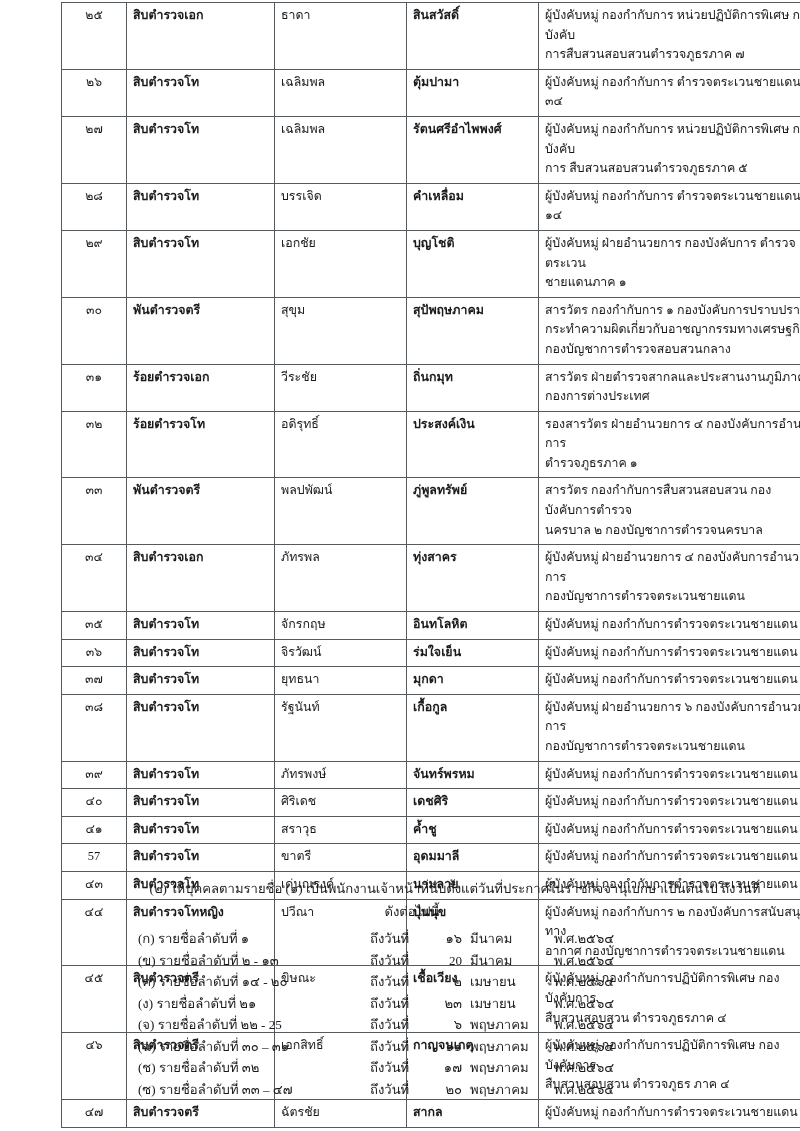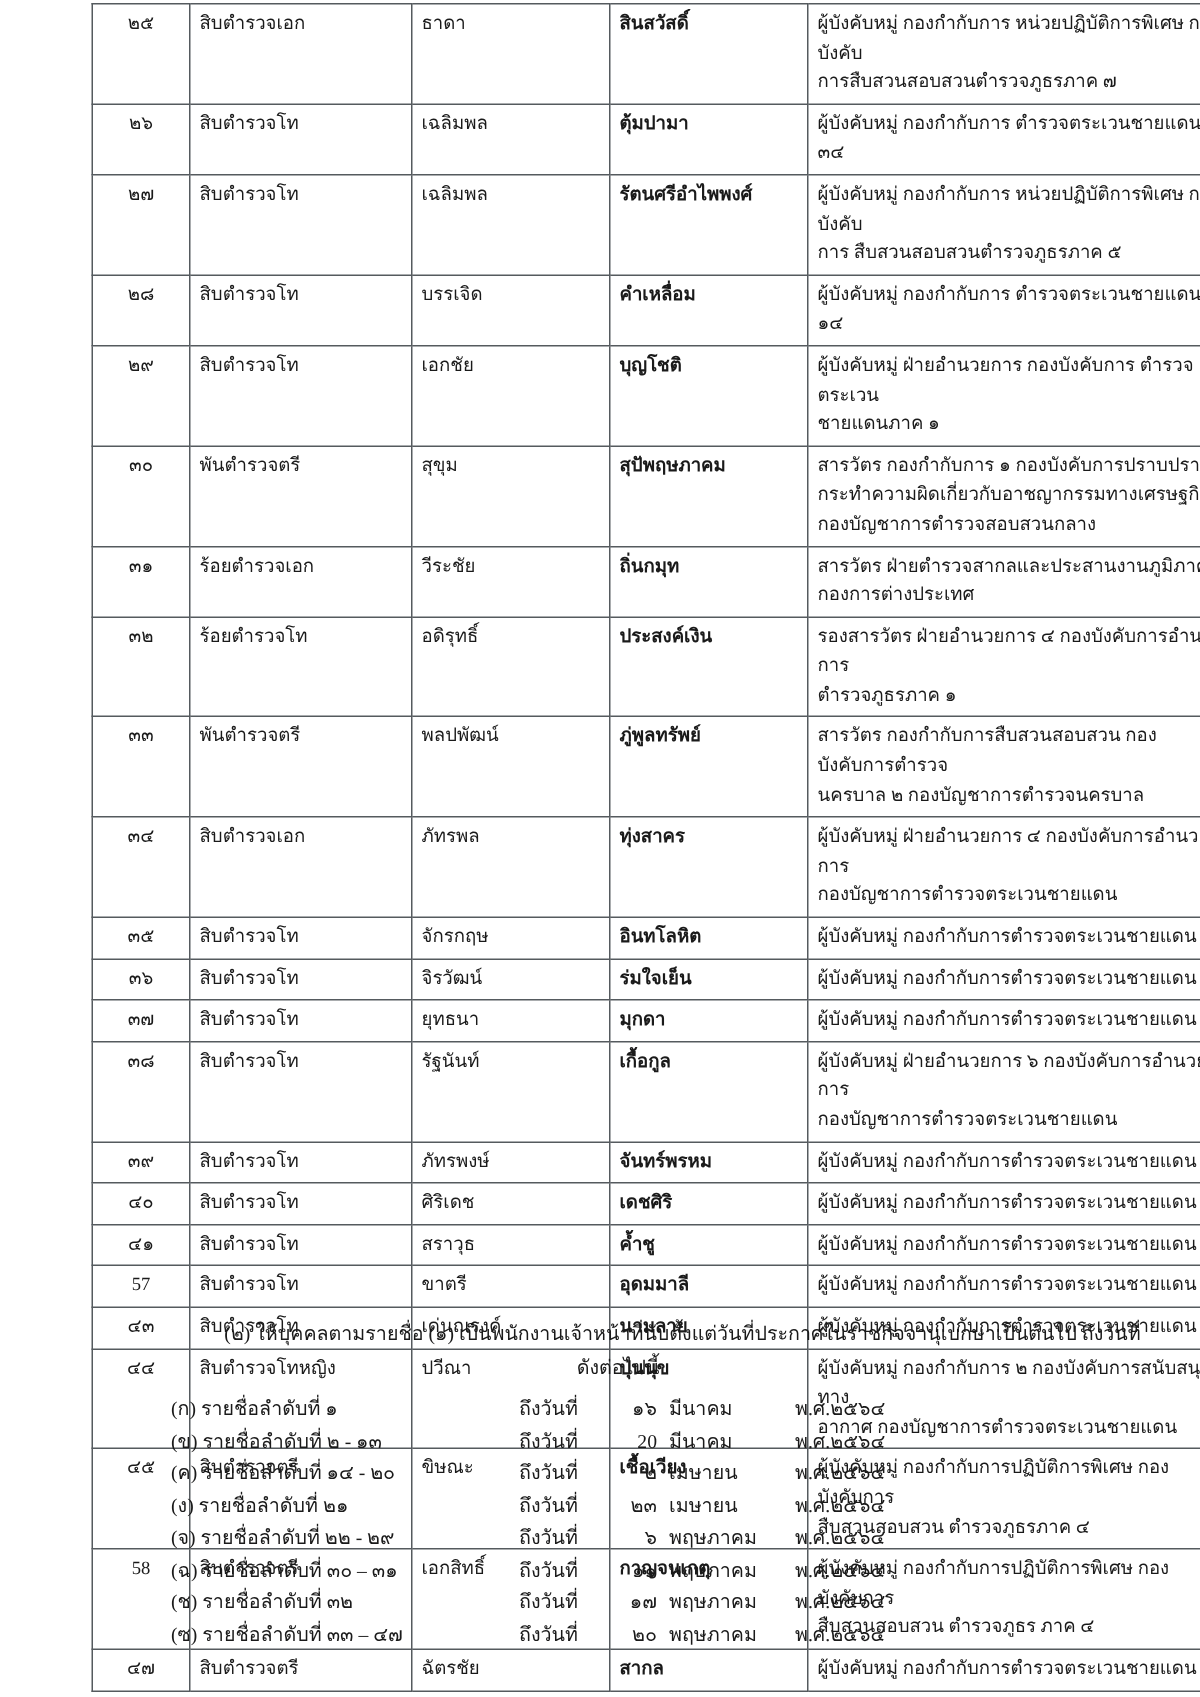--- a/index.html
+++ b/index.html
@@ -44,21 +44,21 @@
     vertical-align: top;
     background: #ffffff;
   }
   td.c-no {
     width: 52px;
     text-align: center;
     padding-left: 2px;
     padding-right: 2px;
     margin-top: 15px;
   }
-  td.c-rank  { width: 135px; }
+  td.c-rank  { width: 135px; font-weight: bold; }
   td.c-first { width: 119px; }
   td.c-last  { width: 119px; font-weight: bold; }
   td.c-pos   { width: 276px; }
 
   .pos-line { display: block; }
 
   
   .footer {
     position: absolute;
     left: 61px;
@@ -76,20 +76,21 @@
     display: block;
     text-indent: 0;
   }
 
   
   .date-list {
     margin-top: 9px;
     padding-left: 53px;
     font-size: 13.1px;
     line-height: 1.0;
+    margin-left: 24px;
   }
   .date-row {
     display: flex;
     align-items: baseline;
     height: 21.5px;
   }
   .dl-label {
     width: 232px;
     flex: 0 0 232px;
     white-space: nowrap;
@@ -318,21 +319,21 @@
             <td class="c-no">๔๕</td>
             <td class="c-rank">สิบตำรวจตรี</td>
             <td class="c-first">ขิษณะ</td>
             <td class="c-last">เชื้อเวียง</td>
             <td class="c-pos">
               <span class="pos-line">ผู้บังคับหมู่ กองกำกับการปฏิบัติการพิเศษ กองบังคับการ</span>
               <span class="pos-line">สืบสวนสอบสวน ตำรวจภูธรภาค ๔</span>
             </td>
           </tr>
           <tr>
-            <td class="c-no">58</td>
+            <td class="c-no">๔๖</td>
             <td class="c-rank">สิบตำรวจตรี</td>
             <td class="c-first">เอกสิทธิ์</td>
             <td class="c-last">กาญจนเกตุ</td>
             <td class="c-pos">
               <span class="pos-line">ผู้บังคับหมู่ กองกำกับการปฏิบัติการพิเศษ กองบังคับการ</span>
               <span class="pos-line">สืบสวนสอบสวน ตำรวจภูธร ภาค ๔</span>
             </td>
           </tr>
           <tr>
             <td class="c-no">๔๗</td>
@@ -376,21 +377,21 @@
           <span class="dl-year">พ.ศ.๒๕๖๔</span>
         </div>
         <div class="date-row">
           <span class="dl-label">(ง) รายชื่อลำดับที่ ๒๑</span>
           <span class="dl-until">ถึงวันที่</span>
           <span class="dl-day">๒๓</span>
           <span class="dl-month">เมษายน</span>
           <span class="dl-year">พ.ศ.๒๕๖๔</span>
         </div>
         <div class="date-row">
-          <span class="dl-label">(จ) รายชื่อลำดับที่ ๒๒ - ๒๙</span>
+          <span class="dl-label">(จ) รายชื่อลำดับที่ ๒๒ - 25</span>
           <span class="dl-until">ถึงวันที่</span>
           <span class="dl-day">๖</span>
           <span class="dl-month">พฤษภาคม</span>
           <span class="dl-year">พ.ศ.๒๕๖๔</span>
         </div>
         <div class="date-row">
           <span class="dl-label">(ฉ) รายชื่อลำดับที่ ๓๐ – ๓๑</span>
           <span class="dl-until">ถึงวันที่</span>
           <span class="dl-day">๑๑</span>
           <span class="dl-month">พฤษภาคม</span>

